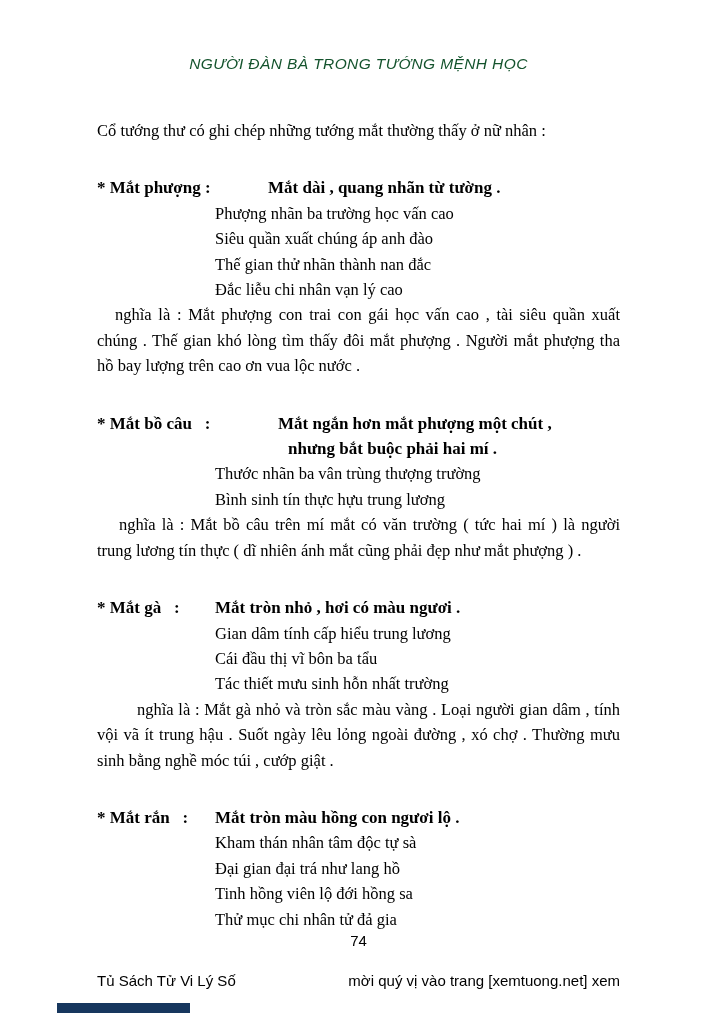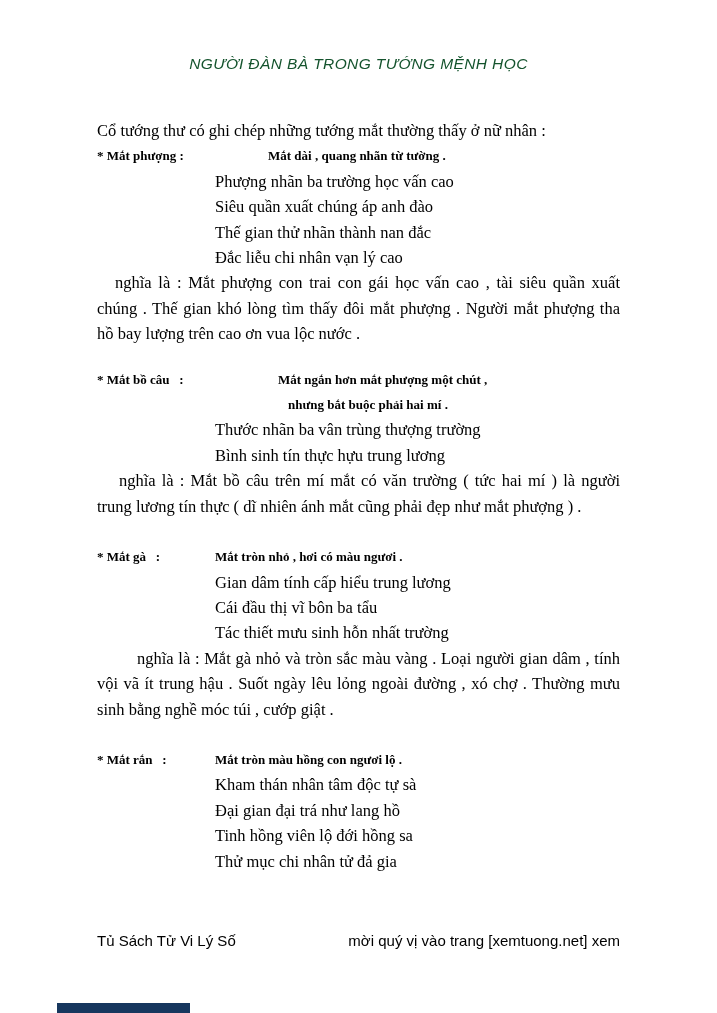--- a/index.html
+++ b/index.html
@@ -36,21 +36,22 @@
   .intro {
     margin: 0;
   }
   .section { margin: 0; }
   .sec2 { margin-top: 20px; }
   .sec3 { margin-top: 25px; }
   .sec4 { margin-top: 25px; }
   .h-row {
     display: flex;
     font-weight: bold;
-    font-size: 13px;
+    font-size: 17px;
+    margin-top: 32px;
   }
   .h-label {
     white-space: pre;
     flex: 0 0 auto;
   }
   .w1 { width: 171px; }
   .w2 { width: 181px; }
   .w3 { width: 118px; }
   .h-desc-block { flex: 1 1 auto; }
   .h-desc { white-space: pre-wrap; }
@@ -77,21 +78,21 @@
     display: flex;
     justify-content: space-between;
     align-items: baseline;
   }
   .footer-center {
     position: absolute;
     left: 0;
     right: 0;
     text-align: center;
   }
-  .footer-left, .footer-right { position: relative; z-index: 1; background: #ffffff; }
+  .footer-left, .footer-right { position: relative; z-index: 1; background: #ffffff; margin-top: 40px; }
   .navy-bar {
     position: absolute;
     left: 57px;
     top: 1003px;
     width: 133px;
     height: 10px;
     background: #17375e;
   }
 </style>
 </head>

